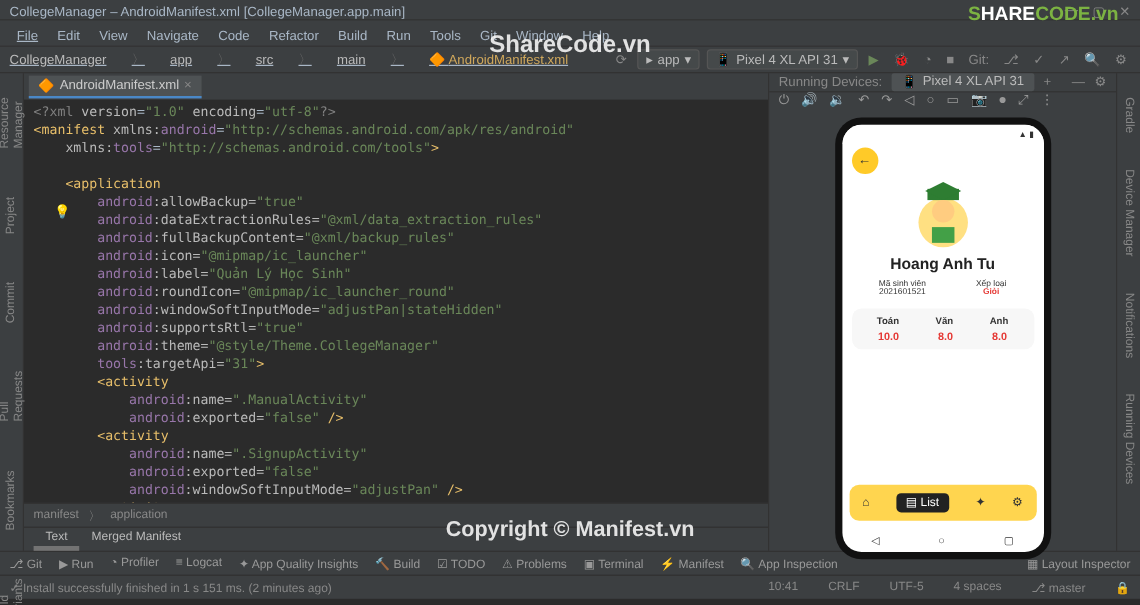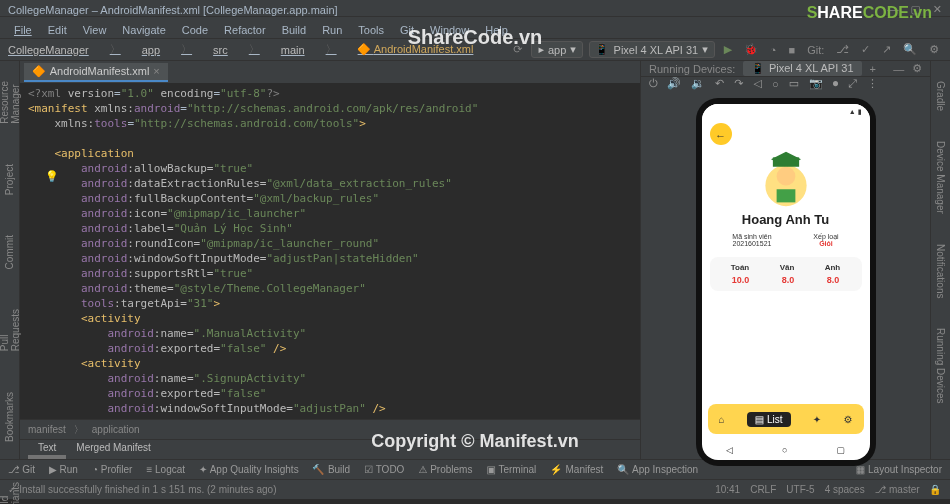--- a/index.html
+++ b/index.html
@@ -60,21 +60,21 @@
 .score-v { display:flex; justify-content:space-around; font-size:9px; font-weight:bold; color:#e53935; margin-top:3px; }
 .bottomnav { margin-top:auto; height:30px; background:#ffd54f; margin:6px; border-radius:8px; display:flex; justify-content:space-around; align-items:center; color:#333; }
 .bottomnav span { font-size:10px; }
 .list-btn { background:#222; color:#fff; padding:2px 8px; border-radius:4px; font-size:8px; }
 .sys-nav { height:20px; display:flex; justify-content:space-around; align-items:center; color:#333; font-size:9px; }
 .right-tool { width:20px; background:#3c3f41; border-left:1px solid #323232; display:flex; flex-direction:column; align-items:center; padding-top:20px; gap:30px; }
 .right-tool div { writing-mode:vertical-rl; font-size:10px; color:#888; cursor:pointer; }
 .bottom-bar { background:#3c3f41; height:20px; display:flex; align-items:center; padding:0 8px; gap:14px; font-size:10px; color:#999; border-top:1px solid #323232; }
 .bottom-bar span { cursor:pointer; }
 .status-bar { background:#3c3f41; height:20px; display:flex; align-items:center; justify-content:space-between; padding:0 8px; font-size:10px; color:#888; border-top:1px solid #323232; }
-.status-right { display:flex; gap:10px; }
+.status-right { display:flex; gap:25px; }
 .watermark { position:absolute; top:26px; left:50%; transform:translateX(-50%); font-size:20px; font-weight:bold; color:#fff; opacity:.85; z-index:100; pointer-events:none; }
 .watermark2 { position:absolute; bottom:52px; left:50%; transform:translateX(-50%); font-size:18px; font-weight:bold; color:#fff; opacity:.85; z-index:100; pointer-events:none; }
 .logo-wm { position:absolute; top:4px; right:18px; font-size:16px; font-weight:bold; z-index:100; pointer-events:none; }
 .logo-wm .s { color:#7cb342; }
 .logo-wm .r { color:#fff;text-align:right; }
 .lightbulb { position:absolute; left:45px; top:170px; color:#e8bf6a; z-index:5; }
 </style>
 </head>
 <body>
 

